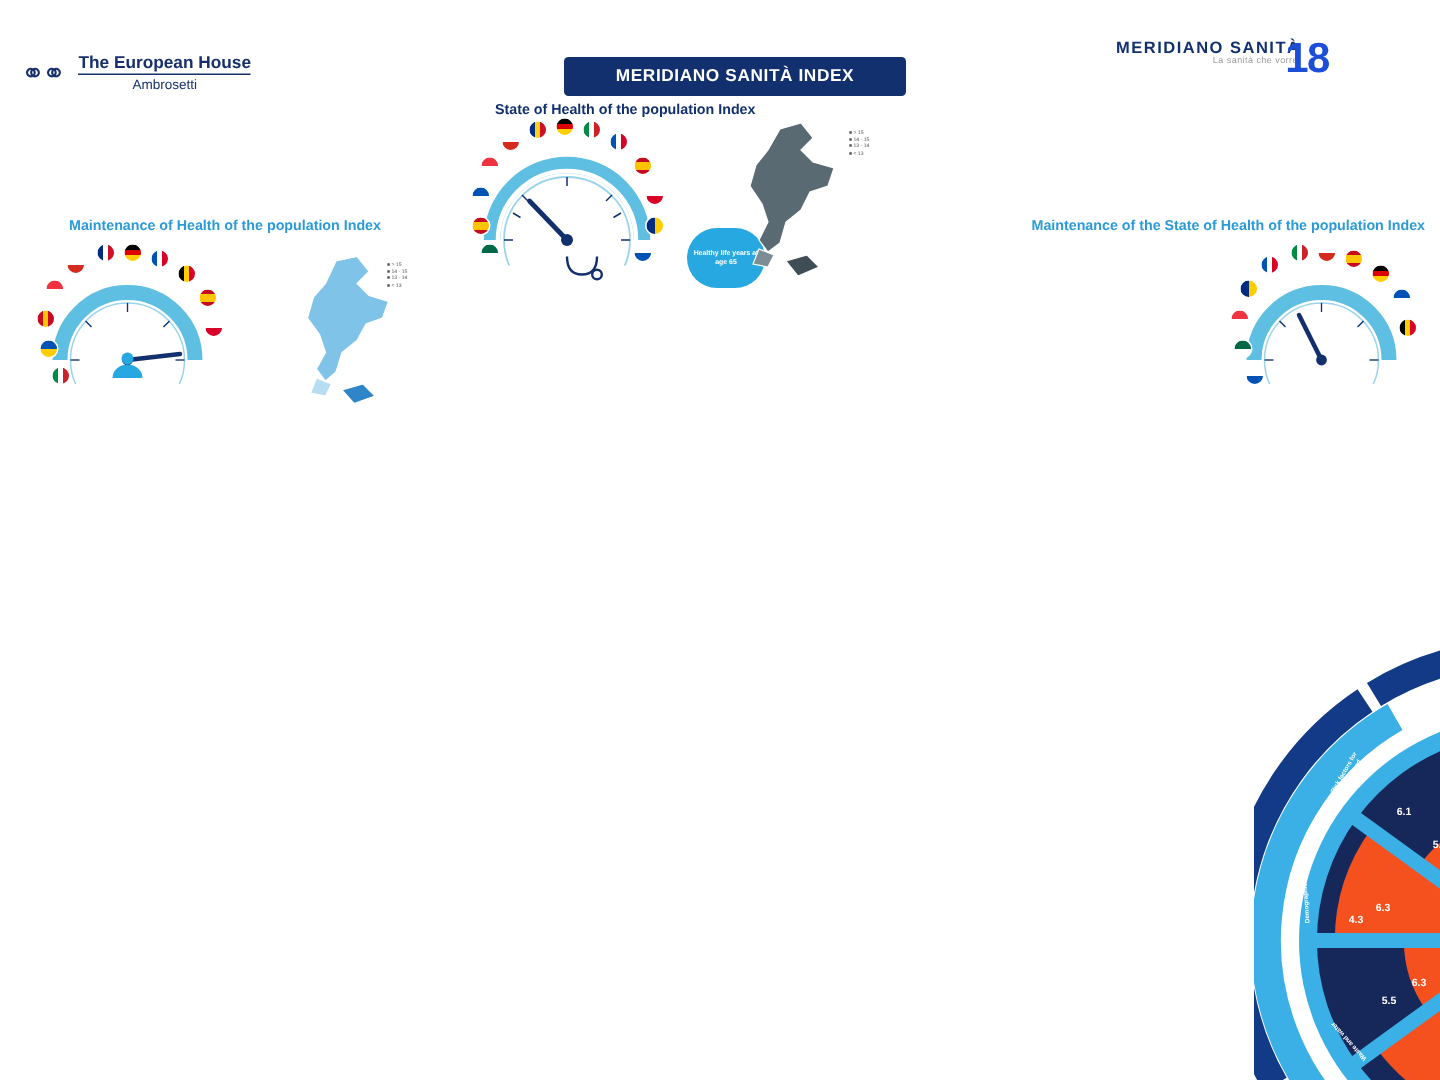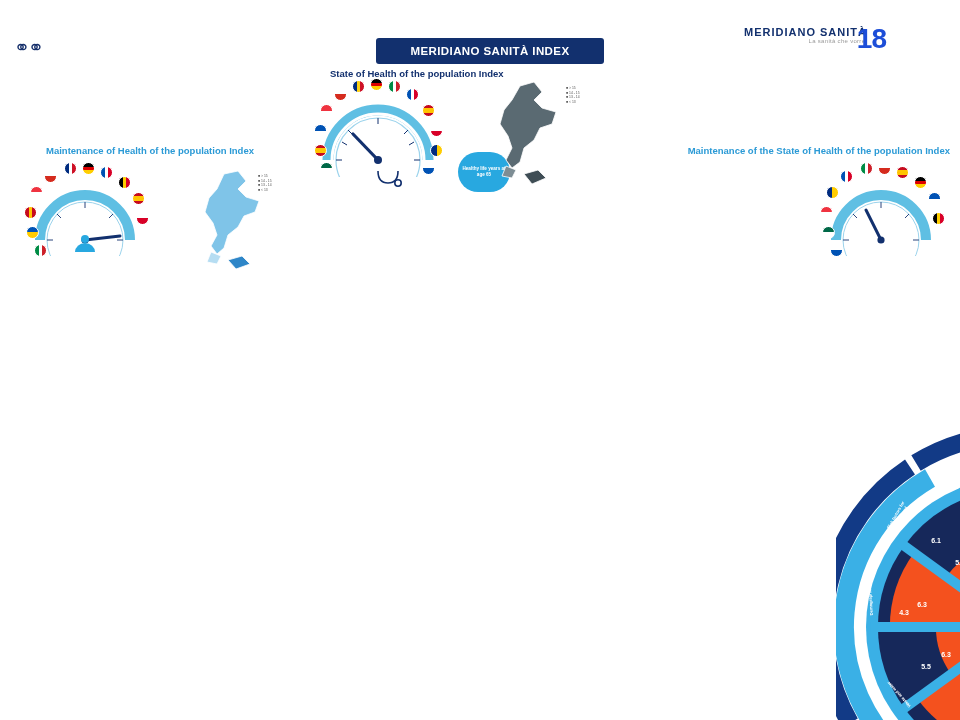--- a/index.html
+++ b/index.html
@@ -44,20 +44,24 @@
   }
   .legendbox{position:absolute;font-size:3.4px;color:#555;line-height:4.6px;}
   .legendbox div{white-space:nowrap;}
   .arcword{position:absolute;font-weight:bold;color:#fff;}
 </style>
 </head>
 <body>
 
 <div class="abs" id="logo-ambrosetti">
   <span class="mark">⚭⚭</span>
+  <span class="txt">
+    <div class="t1">The European House</div>
+    <div class="t2">Ambrosetti</div>
+  </span>
 </div>
 
 <div class="abs" id="title-badge">
   <span>MERIDIANO SANITÀ INDEX</span>
 </div>
 
 <div class="abs" id="logo-meridiano">
   <div style="display:flex;align-items:center;gap:4px;">
     <div style="text-align:right;">
       <div class="nm">MERIDIANO SANITÀ</div>

